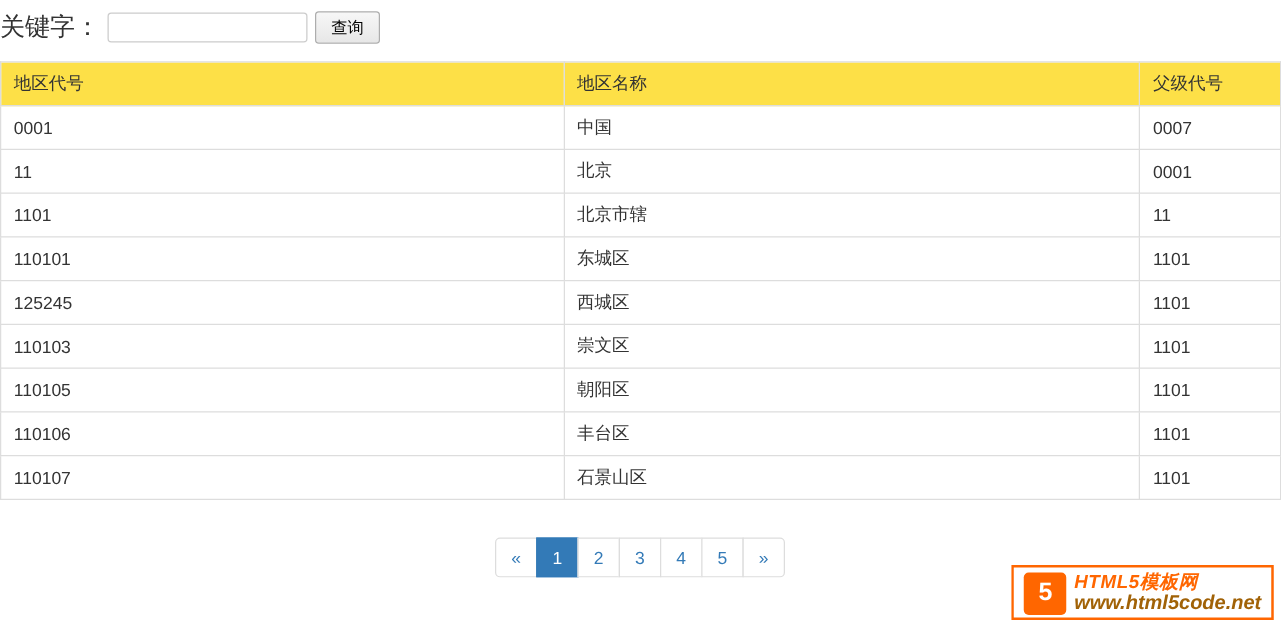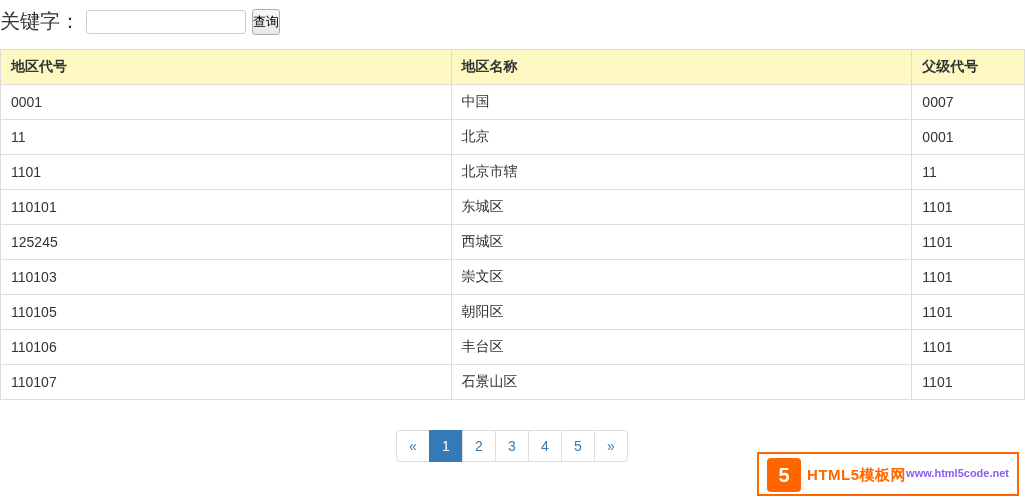--- a/index.html
+++ b/index.html
@@ -1,38 +1,38 @@
 <!DOCTYPE html>
 <html><head>
 <meta charset="utf-8">
 <style>
 * { box-sizing: border-box; margin: 0; padding: 0; }
 body { font-family: "Helvetica Neue", Helvetica, Arial, "Microsoft YaHei", sans-serif; font-size: 14px; color: #333; background: #fff; }
 .search-bar { padding: 8px 0; display: flex; align-items: center; gap: 6px; }
 .search-bar label { font-size: 20px; }
 .search-bar input[type="text"] { width: 160px; height: 24px; padding: 2px 6px; border: 1px solid #ccc; border-radius: 3px; font-size: 13px; }
-.search-bar button { padding: 3px 0; font-size: 13px; border: 1px solid #adadad; background: linear-gradient(#f7f7f7, #e7e7e7); border-radius: 3px; cursor: pointer; }
+.search-bar button { padding: 3px 12px; font-size: 13px; border: 1px solid #adadad; background: linear-gradient(#f7f7f7, #e7e7e7); border-radius: 3px; cursor: pointer; }
 table { width: 100%; border-collapse: collapse; margin-top: 6px; }
 th, td { text-align: left; padding: 8px 10px; border-top: 1px solid #ddd; border-bottom: 1px solid #ddd; border-right: 1px solid #ddd; font-size: 14px; }
 th:first-child, td:first-child { border-left: 1px solid #ddd; }
-th { font-weight: bold; background: #fef9c3; }
+th { font-weight: normal; background: #fde047; }
 th.col-code { width: 44%; }
 th.col-name { width: 45%; }
 th.col-parent { width: 11%; }
 .pagination { display: flex; justify-content: center; align-items: center; margin-top: 30px; gap: 0; }
 .pagination li { list-style: none; }
 .pagination a { display: inline-block; min-width: 34px; padding: 7px 12px; text-align: center; border: 1px solid #ddd; margin-left: -1px; color: #337ab7; text-decoration: none; background: #fff; font-size: 14px; }
 .pagination li:first-child a { border-top-left-radius: 4px; border-bottom-left-radius: 4px; }
 .pagination li:last-child a { border-top-right-radius: 4px; border-bottom-right-radius: 4px; }
 .pagination a.active { background: #337ab7; color: #fff; border-color: #337ab7; }
 .watermark { position: fixed; right: 6px; bottom: 6px; border: 2px solid #ff6600; padding: 4px 8px 2px 8px; background: #fff; display: flex; align-items: center; gap: 6px; }
 .watermark .logo { width: 34px; height: 34px; background: #ff6600; border-radius: 4px; display: flex; align-items: center; justify-content: center; color: #fff; font-weight: bold; font-size: 20px; font-family: Arial, sans-serif; }
-.watermark .wm-text { display: flex; flex-direction: row; line-height: 1.1; }
+.watermark .wm-text { display: flex; flex-direction: column; line-height: 1.1; font-style: italic; }
 .watermark .wm-title { color: #ff6600; font-weight: bold; font-size: 15px; letter-spacing: 0.5px; }
-.watermark .wm-url { color: #8b5cf6; font-size: 11px; font-weight: bold; font-family: "Comic Sans MS", cursive, sans-serif; }
+.watermark .wm-url { color: #a16207; font-size: 16px; font-weight: bold; font-family: "Comic Sans MS", cursive, sans-serif; }
 </style>
 </head>
 <body>
 
 <div class="search-bar">
   <label>关键字：</label>
   <input type="text" value="" style="">
   <button>查询</button>
 </div>
 

